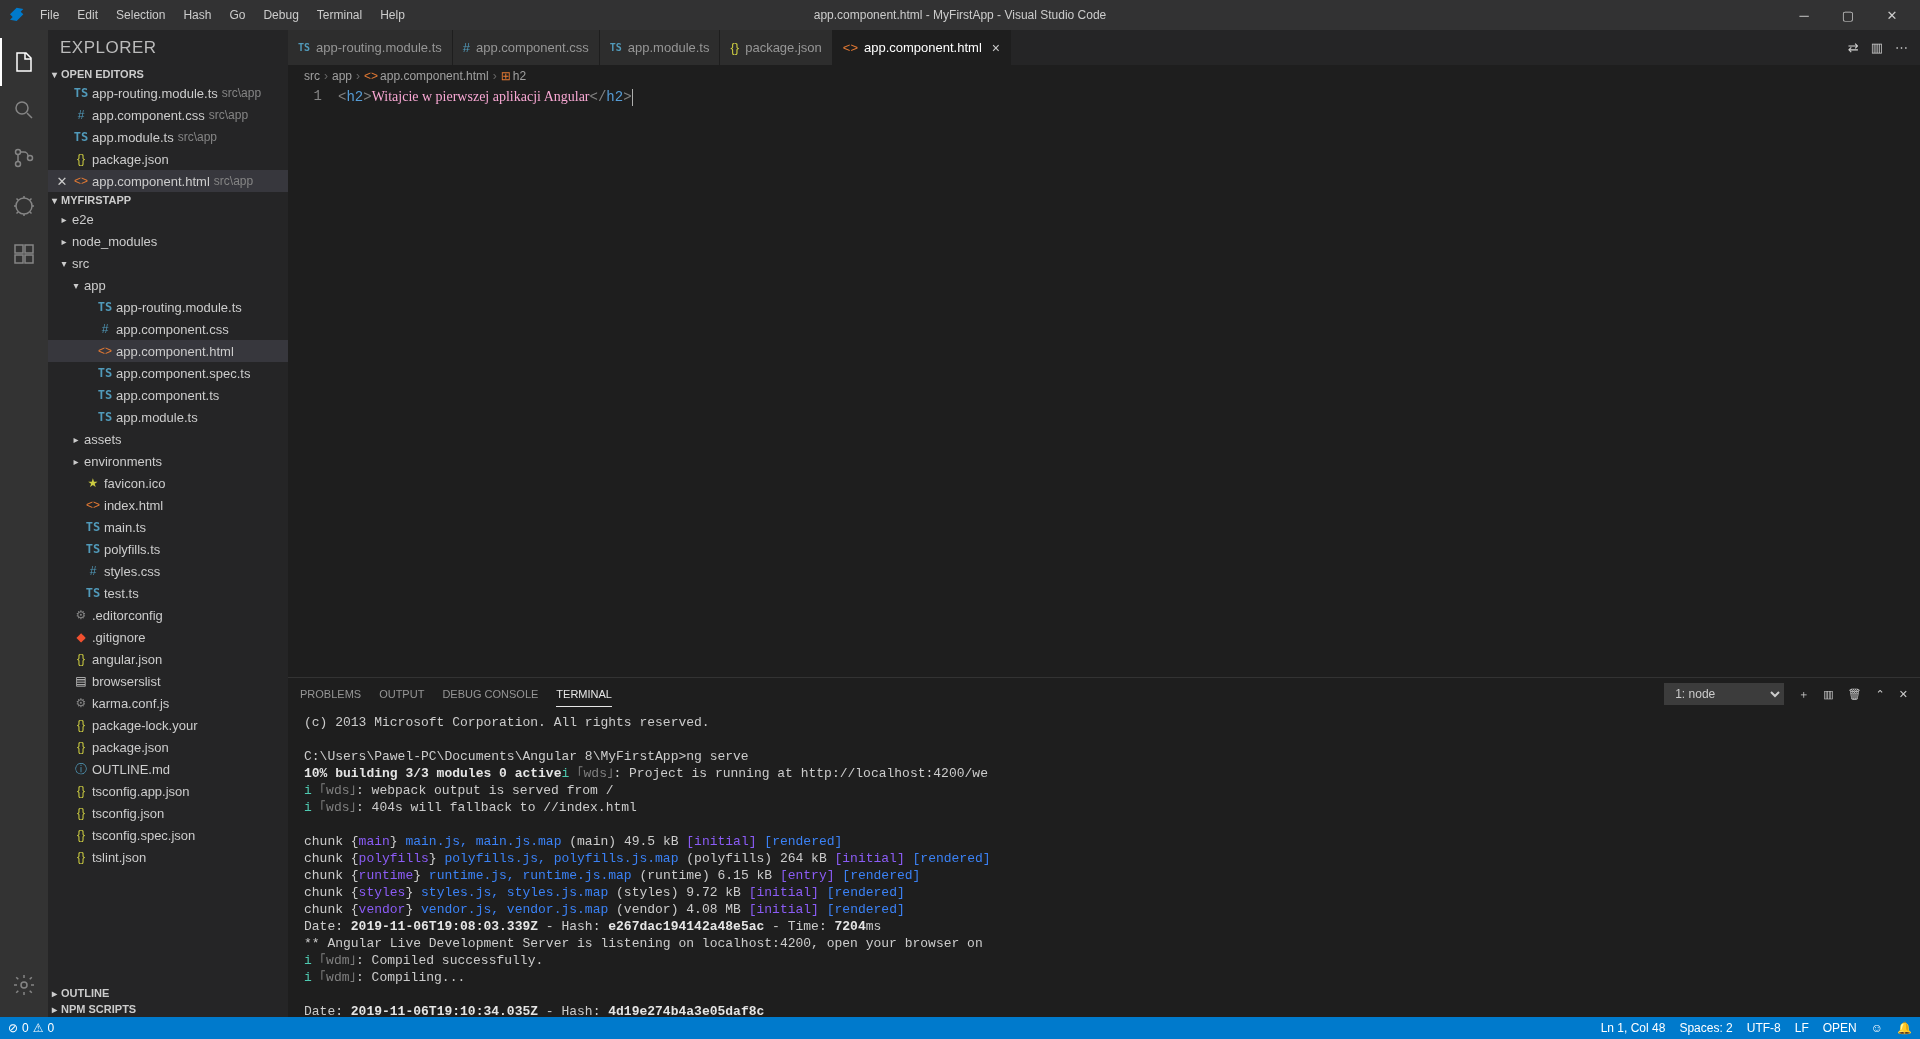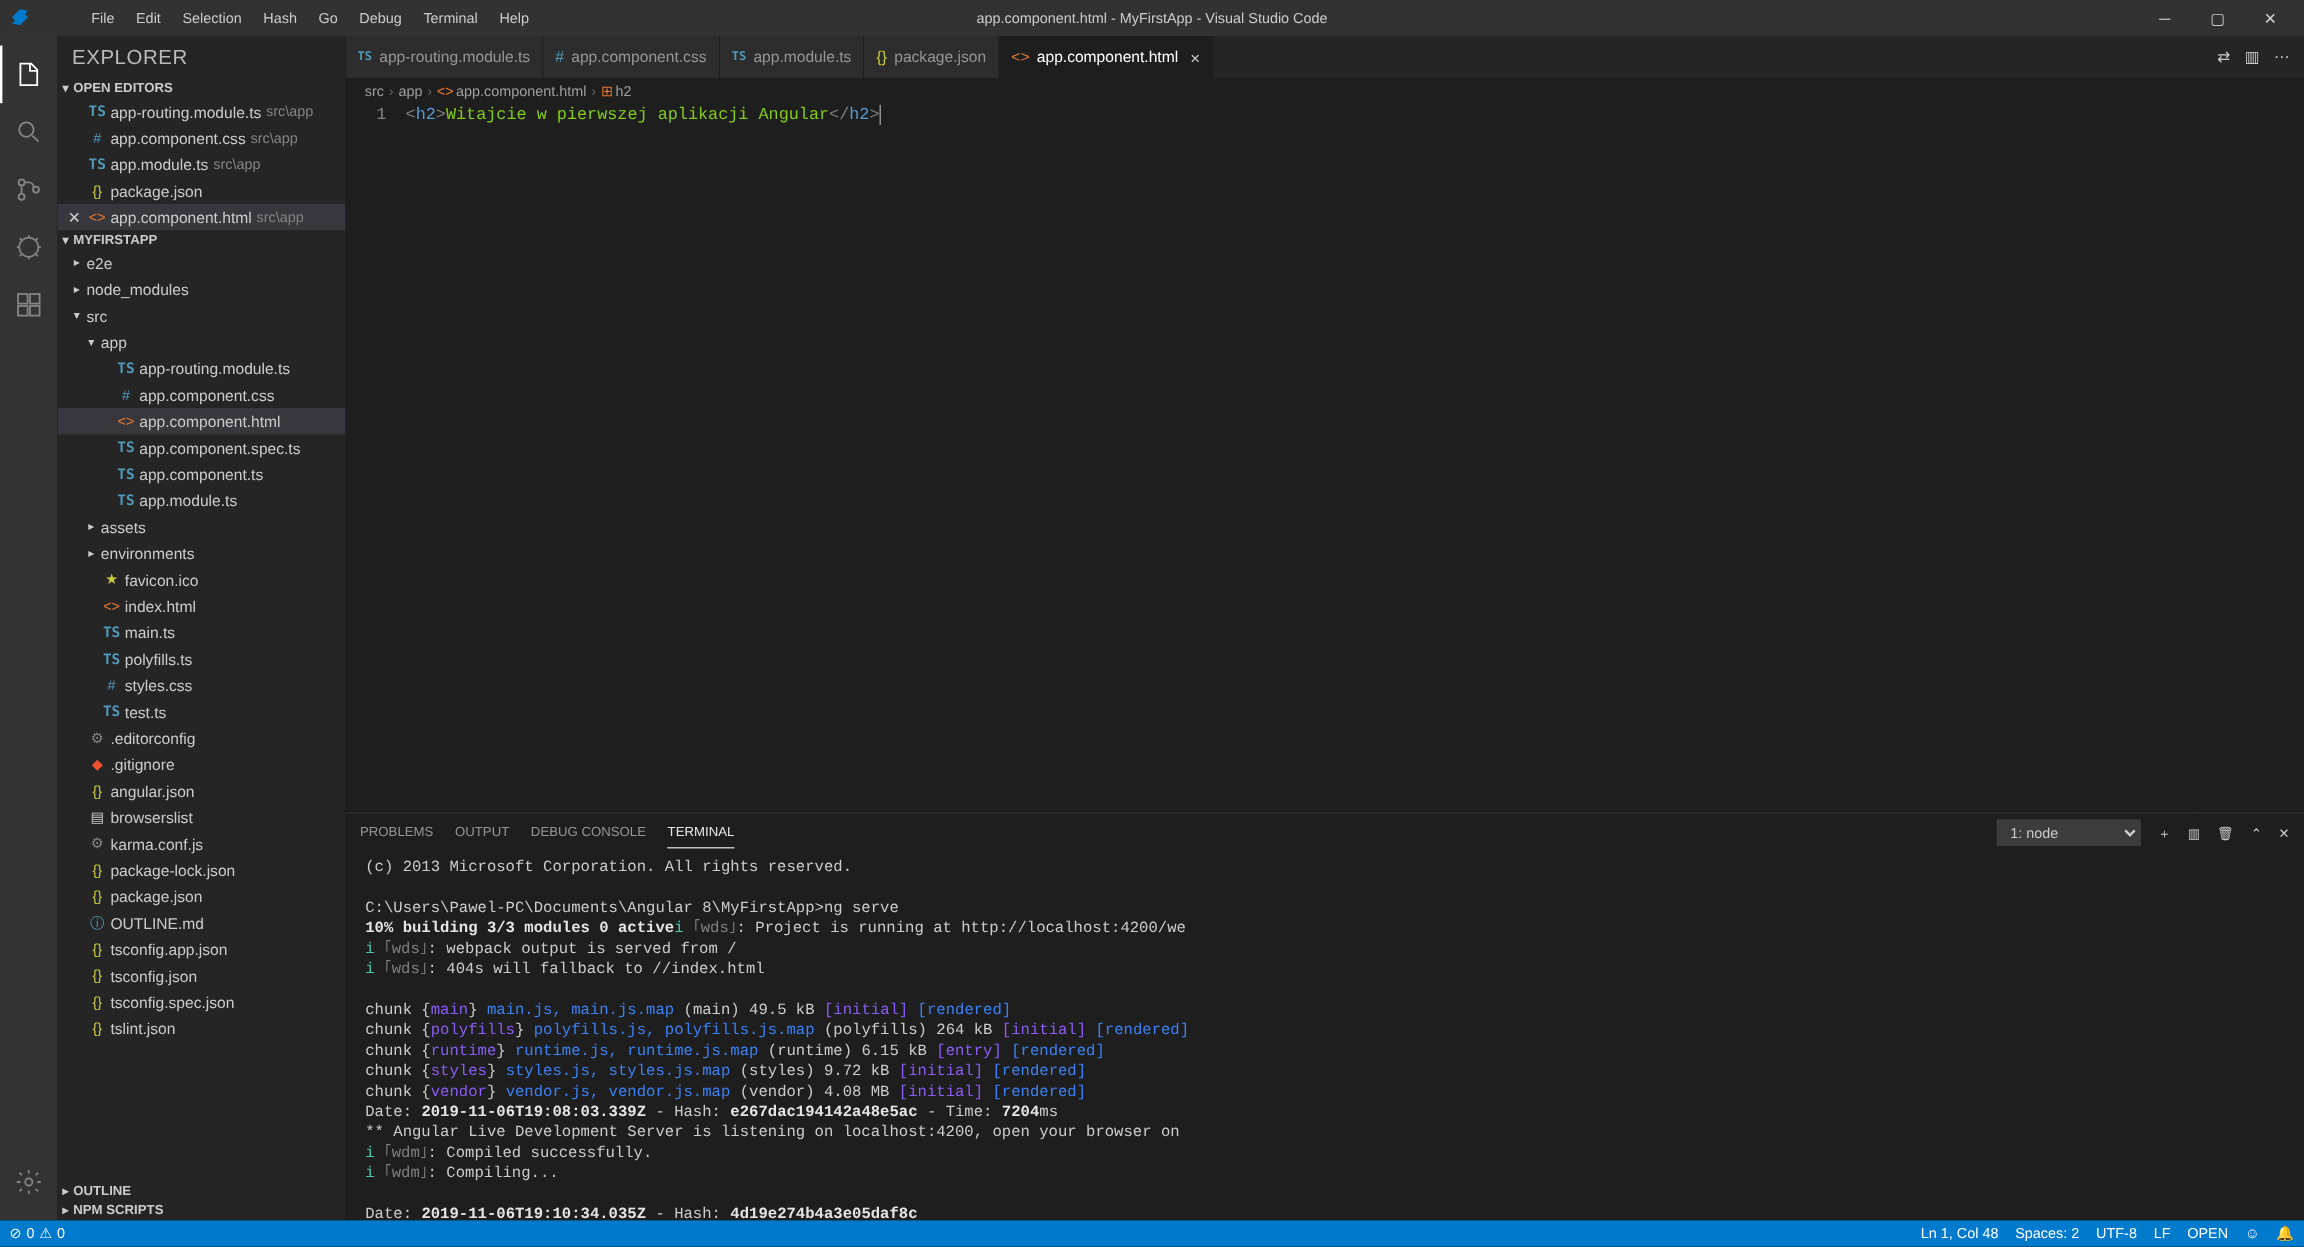--- a/index.html
+++ b/index.html
@@ -14,21 +14,20 @@
   flex-direction: column;
 }
 .title-bar {
   height: 30px;
   background: #323233;
   display: flex;
   align-items: center;
   padding: 0 8px;
   color: #cccccc;
   position: relative;
-  gap: 36px;
 }
 .title-bar .logo { width: 16px; height: 16px; margin-right: 8px; display: flex; align-items: center; justify-content: center; }
 .title-bar .menu { display: flex; gap: 2px; }
 .title-bar .menu-item { padding: 4px 8px; cursor: pointer; font-size: 12px; }
 .title-bar .window-title { position: absolute; left: 50%; transform: translateX(-50%); font-size: 12px; color: #cccccc; }
 .title-bar .window-controls { margin-left: auto; display: flex; gap: 4px; }
 .title-bar .window-controls span { width: 40px; height: 30px; display: flex; align-items: center; justify-content: center; cursor: pointer; }
 
 .main-area { flex: 1; display: flex; overflow: hidden; }
 
@@ -121,21 +120,21 @@
   gap: 4px;
   height: 22px;
 }
 .breadcrumb .sep { color: #666; }
 
 .code-area { flex: 1; display: flex; overflow: hidden; font-family: Consolas, "Courier New", monospace; font-size: 14px; position: relative; }
 .gutter { width: 50px; text-align: right; padding-right: 16px; color: #858585; line-height: 19px; padding-top: 0; }
 .code-content { flex: 1; line-height: 19px; white-space: pre; position: relative; }
 .code-content .tag { color: #808080; }
 .code-content .tagname { color: #569cd6; }
-.code-content .text { color: #84cc16; }
+.code-content .text { color: #f9a8d4; font-family: Liberation Serif, serif; }
 .code-content .cursor { border-left: 1px solid #aeafad; display: inline-block; height: 17px; vertical-align: middle; }
 .minimap { width: 90px; background: #1e1e1e; position: relative; }
 
 .panel {
   height: 340px;
   background: #1e1e1e;
   border-top: 1px solid #333;
   display: flex;
   flex-direction: column;
 }
@@ -438,21 +437,21 @@
         <div class="tree-item">
           <span class="indent" style="width:8px"></span>
           <span class="no-arrow"></span>
           <span class="icon icon-gear">⚙</span>
           <span class="label">karma.conf.js</span>
         </div>
         <div class="tree-item">
           <span class="indent" style="width:8px"></span>
           <span class="no-arrow"></span>
           <span class="icon icon-braces">{}</span>
-          <span class="label">package-lock.json</span>
+          <span class="label">package-lock.your</span>
         </div>
         <div class="tree-item">
           <span class="indent" style="width:8px"></span>
           <span class="no-arrow"></span>
           <span class="icon icon-braces">{}</span>
           <span class="label">package.json</span>
         </div>
         <div class="tree-item">
           <span class="indent" style="width:8px"></span>
           <span class="no-arrow"></span>

